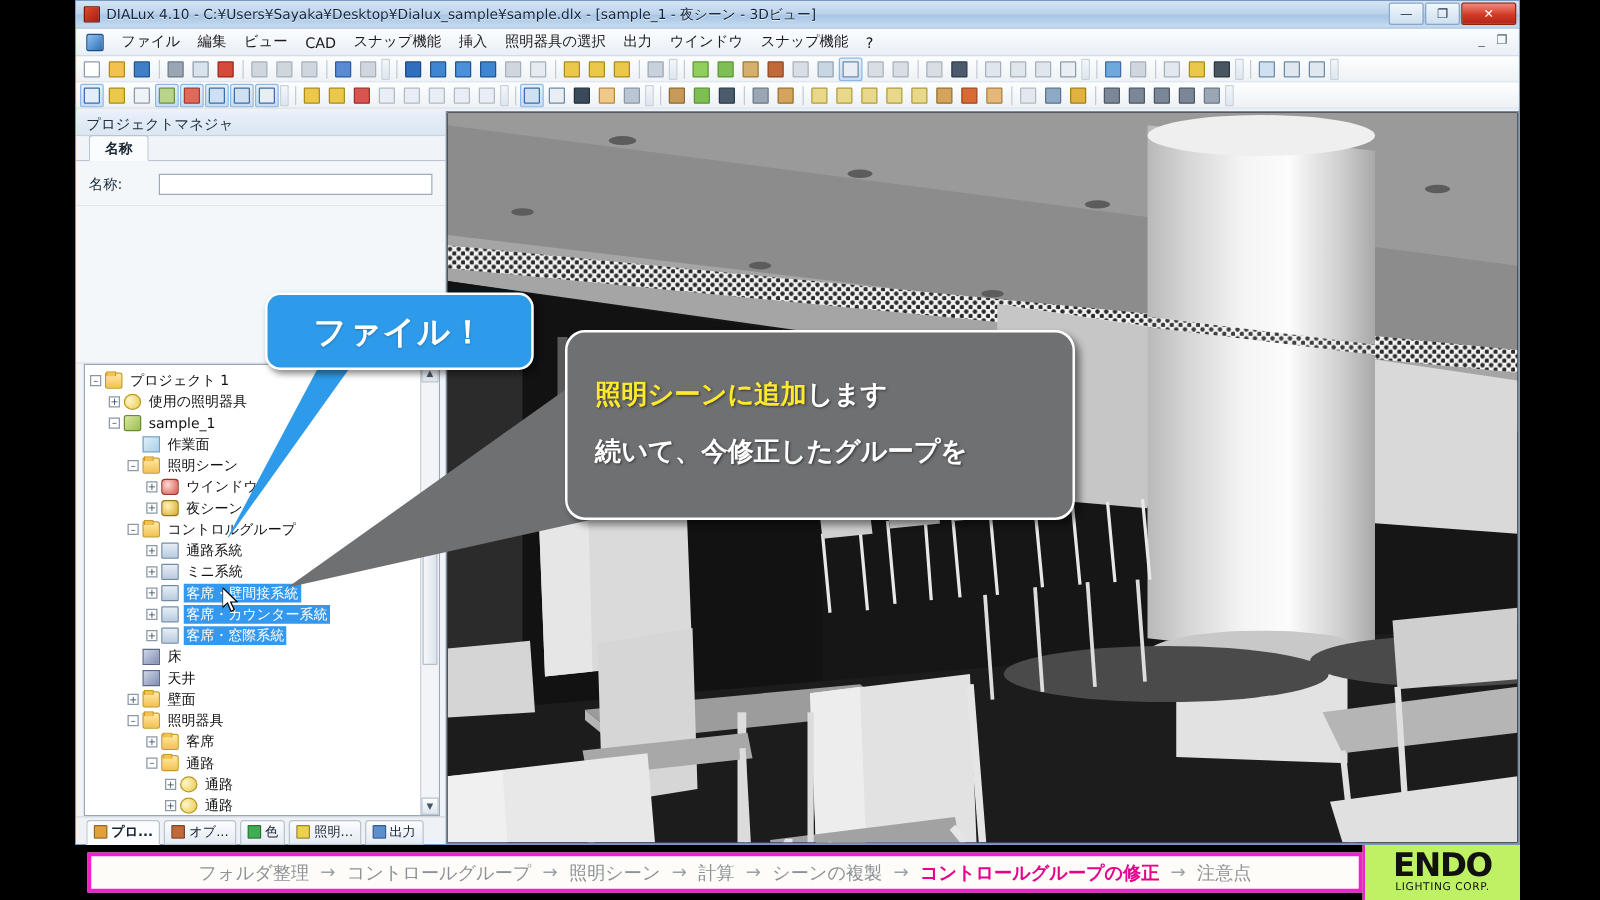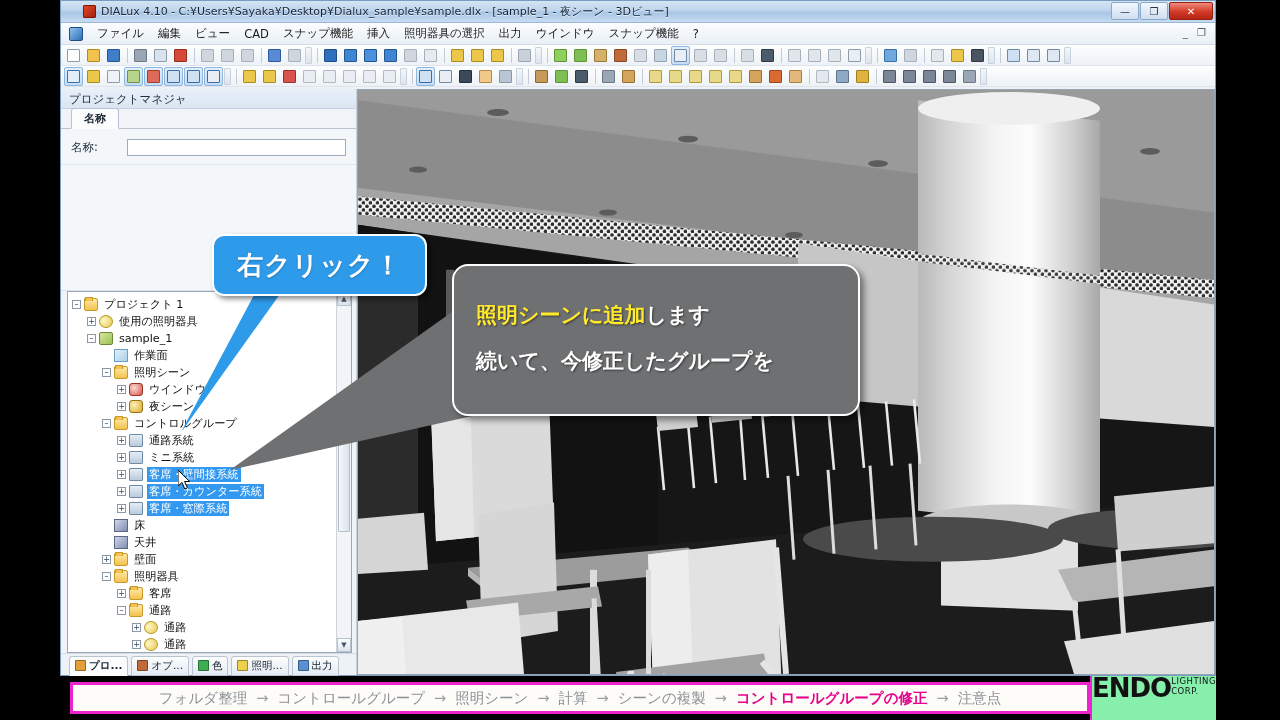--- a/index.html
+++ b/index.html
@@ -18,21 +18,21 @@
     position:absolute; left:60px; top:0; width:1156px; height:676px;
     background:#eef2f7;
     border:1px solid #7a9bc0;
   }
 
   
   #titlebar {
     position:relative; height:22px;
     background:linear-gradient(to bottom,#d5e4f3 0%,#bed4ec 45%,#a9c6e4 55%,#c6dcf2 100%);
     border-bottom:1px solid #9ab7d6;
-    display:flex; align-items:center; padding:0 20px;
+    display:flex; align-items:center; padding:0 4px;
   }
   #titlebar .tb-ico {
     width:13px;height:13px;margin:0 5px 0 2px;
     background:linear-gradient(135deg,#e04b2a,#a51d10);
     border:1px solid #7b1508; border-radius:1px;
   }
   #titlebar .tb-text {
     font-size:11px; color:#12243a; white-space:nowrap;
     text-shadow:0 1px 0 rgba(255,255,255,.7);
   }
@@ -170,21 +170,21 @@
   #breadcrumb {
     position:absolute; left:70px; top:682px; width:1020px; height:32px;
     background:#fdfcf8; border:3px solid #ef22d0;
     display:flex; align-items:center; justify-content:center; gap:9px;
     font-size:14.5px; color:#8d9296; white-space:nowrap; z-index:55;
   }
   #breadcrumb .arrow { color:#9aa0a5; }
   #breadcrumb .cur { color:#e6008c; font-weight:bold; }
   #endologo {
     position:absolute; right:64px; bottom:0px; width:126px; height:44px; z-index:56;
-    background:#86efac; display:flex; flex-direction:row; align-items:flex-start; justify-content:center;
+    background:#bef264; display:flex; flex-direction:column; align-items:center; justify-content:center;
     border-left:2px solid #ef22d0;
   }
   #endologo .e1 { font-size:26px; font-weight:bold; letter-spacing:-1px; color:#111; line-height:24px;
                   font-family:"DejaVu Sans","Liberation Sans",sans-serif; }
   #endologo .e2 { font-size:8.5px; font-weight:normal; letter-spacing:.5px; color:#111; line-height:10px; }
 
   
   #callout-blue {
     position:absolute; left:212px; top:234px; width:215px; height:62px; z-index:40;
     background:#2e9bea; border:2px solid #ffffff; border-radius:12px;
@@ -837,21 +837,21 @@
   </div>
 
   <svg id="tail-blue" width="120" height="180">
     <polygon points="98,0 120,16 0,184" fill="#2e9bea"></polygon>
   </svg>
   <svg id="tail-gray" width="260" height="190">
     <polygon points="236,2 260,112 0,170" fill="#6f7072"></polygon>
   </svg>
 
   <div id="callout-blue">
-    <span>右クリック！</span>
+    <span>ファイル！</span>
   </div>
 
   <div id="callout-gray">
     <div class="line">
       <span class="hl">照明シーンに追加</span><span>します</span>
     </div>
     <div class="line">続いて、今修正したグループを</div>
   </div>
 
   <svg id="cursor" viewBox="0 0 14 20">

